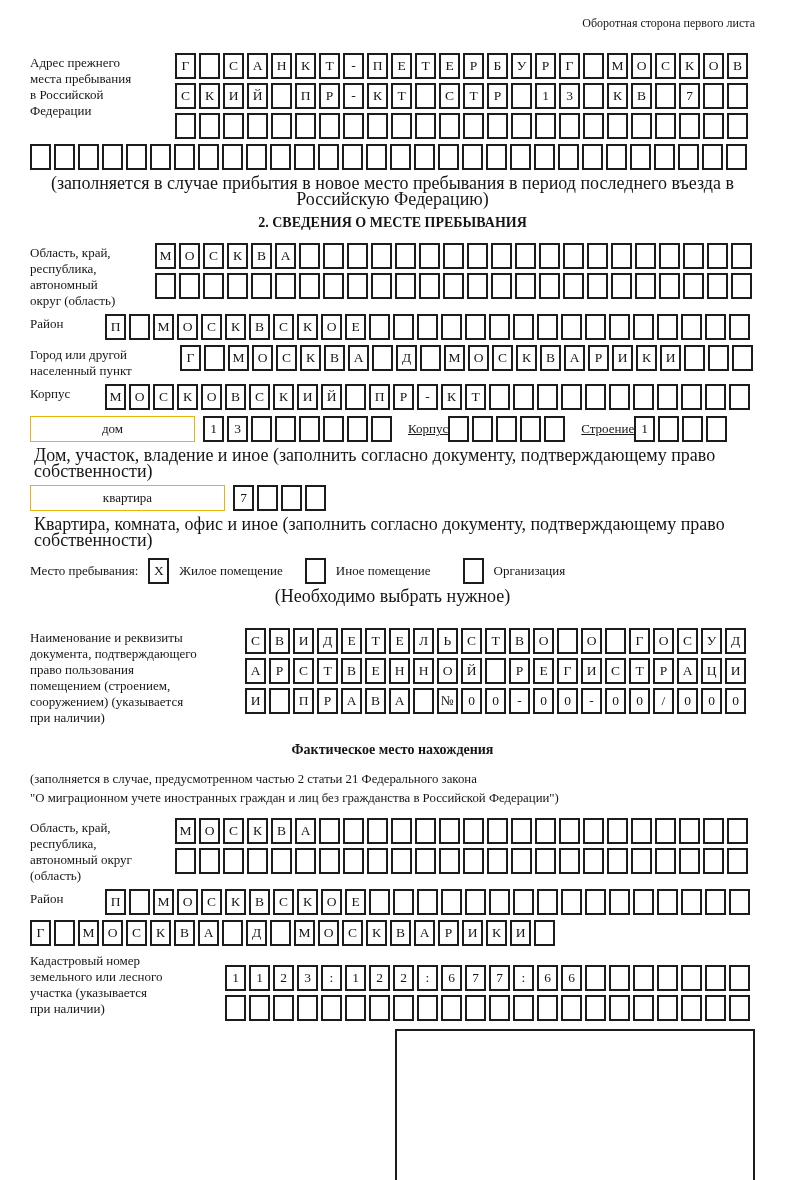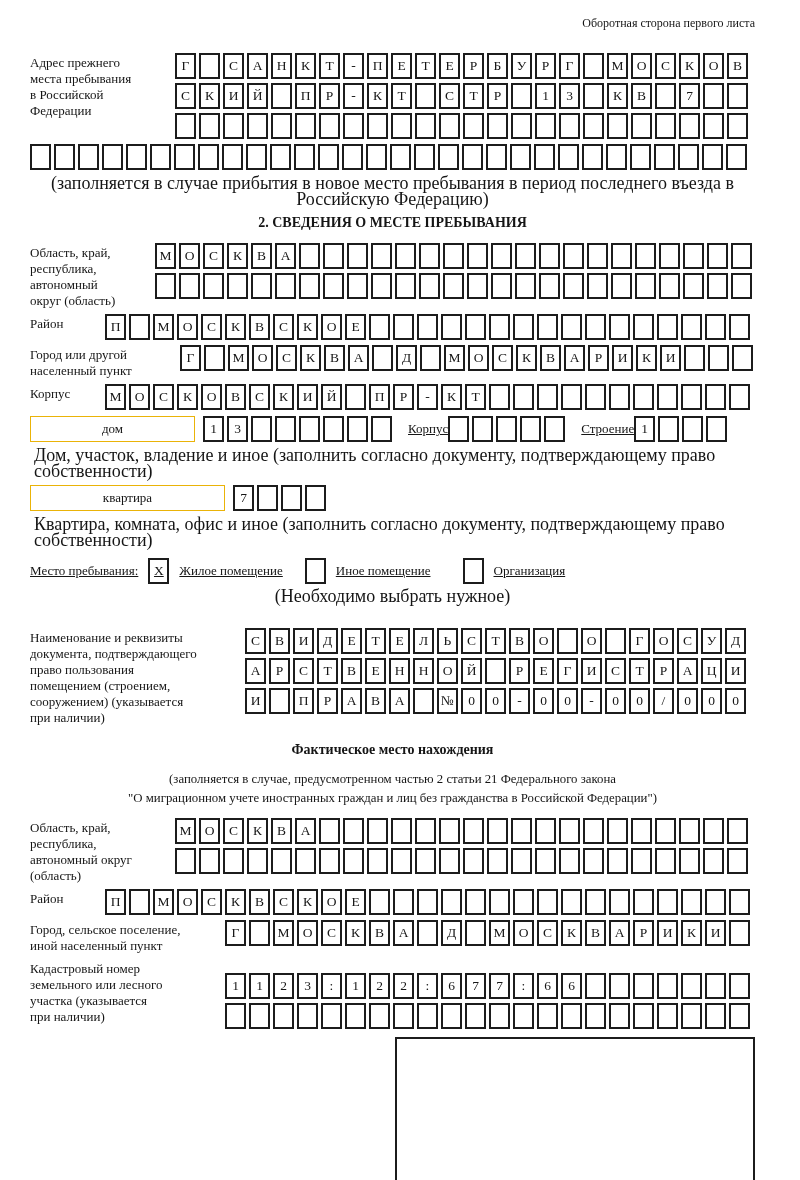--- a/index.html
+++ b/index.html
@@ -33,33 +33,33 @@
   }
   .fullrow { margin-bottom: 5px; }
 
   .caption { font-size: 18px; line-height: 16px; }
   .caption.center { text-align: center; }
   .caption.indent { margin-left: 4px; }
   .mb6 { margin-bottom: 24px; } .mb8 { margin-bottom: 8px; } .mb4 { margin-bottom: 4px; }
 
   .section-title { text-align: center; font-weight: bold; font-size: 14px; margin: 8px 0 12px; }
   .sub-title { text-align: center; font-weight: bold; font-size: 14px; margin: 16px 0 12px; }
-  .intro { text-align: center; font-size: 12.8px; line-height: 19px; white-space: pre-line; margin-bottom: 10px; font-family: Liberation Serif, serif; }
+  .intro { text-align: left; font-size: 12.8px; line-height: 19px; white-space: pre-line; margin-bottom: 10px; font-family: Liberation Serif, serif; }
 
   .house-row { display: flex; align-items: center; margin: 6px 0 5px; }
   .wide-box {
     height: 26px; border: 1px solid #eab308;
     display: flex; align-items: center; justify-content: center;
     font-size: 13px; flex-shrink: 0;
   }
   .box-house { width: 165px; margin-right: 8px; }
   .box-apt { width: 195px; margin-right: 8px; }
   .inline-label { font-size: 13px; padding: 0 0 0 16px; white-space: nowrap; text-decoration: underline; }
 
-  .choice-row { display: flex; align-items: center; margin: 10px 0 4px; font-size: 13px; text-decoration: underline; }
+  .choice-row { display: flex; align-items: center; margin: 10px 0 4px; font-size: 13px; }
   .choice-row .choice-label { margin-right: 10px; }
   .choice-row .opt-label { margin-left: 10px; }
   .choice-row .cell.c2 { margin-left: 22px; }
   .choice-row .cell.c3 { margin-left: 32px; }
 
   .doc-band { margin-top: 12px; margin-bottom: 2px; }
 
   .stamp-box {
     margin: 8px 0 10px 365px;
     width: 360px; height: 175px;
@@ -584,22 +584,20 @@
         <div class="cell"></div>
         <div class="cell"></div>
         <div class="cell"></div>
         <div class="cell"></div>
         <div class="cell"></div>
         <div class="cell"></div>
       </div>
   </div>
 
   <div class="band">
-    <div class="label w195">Город, сельское поселение,
-иной населенный пункт</div>
     <div class="cellrow">
         <div class="cell">Г</div>
         <div class="cell"></div>
         <div class="cell">М</div>
         <div class="cell">О</div>
         <div class="cell">С</div>
         <div class="cell">К</div>
         <div class="cell">В</div>
         <div class="cell">А</div>
         <div class="cell"></div>

